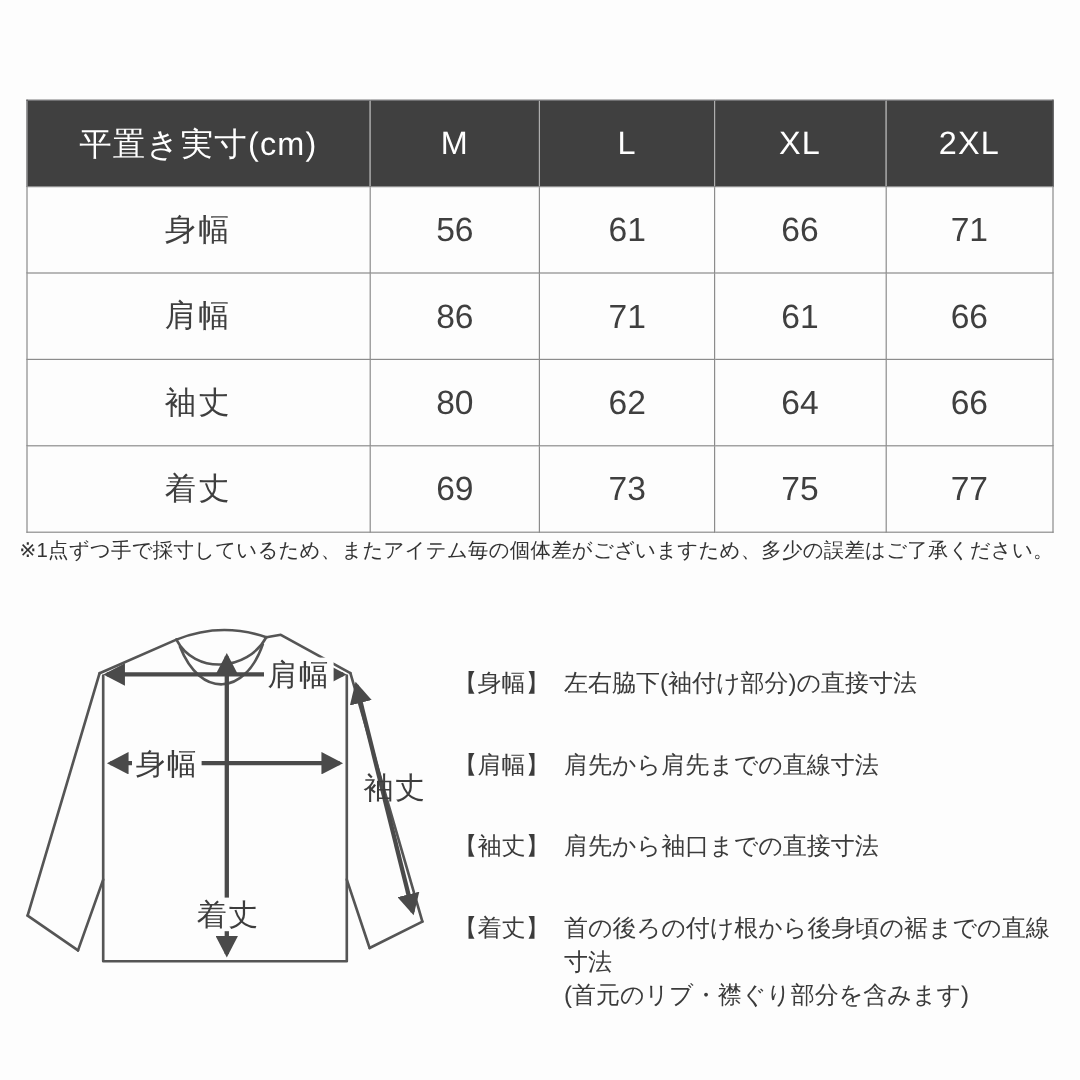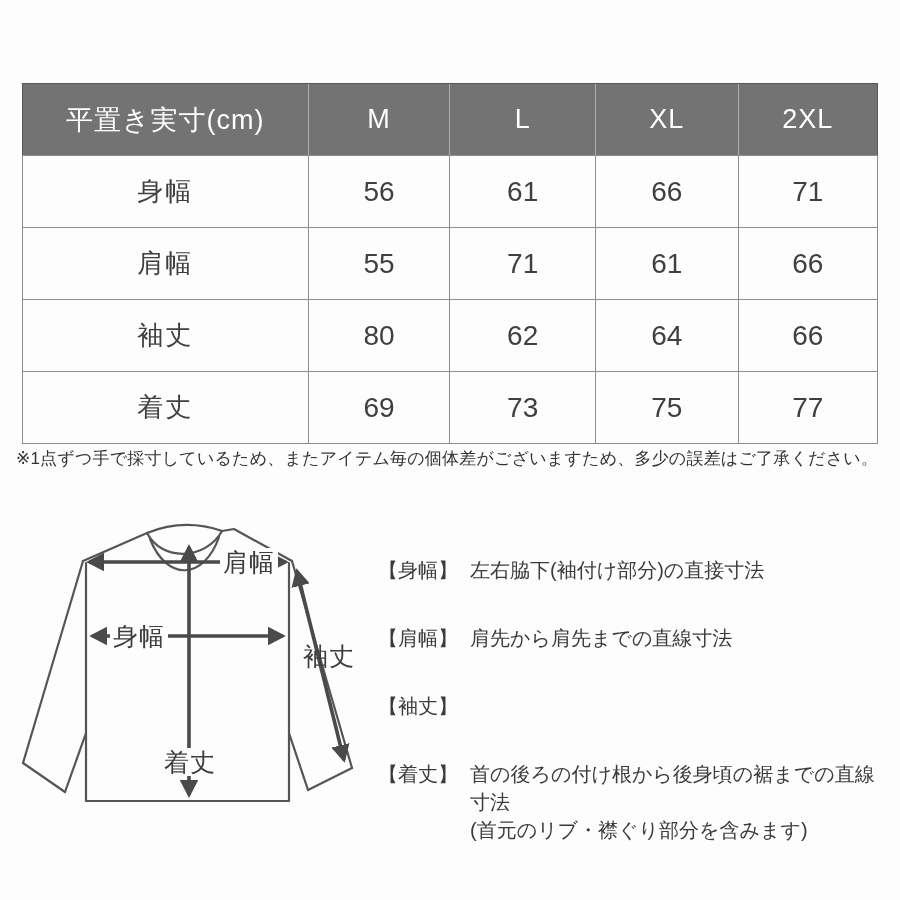--- a/index.html
+++ b/index.html
@@ -33,21 +33,21 @@
   table.size-table col.c2 { width: 17.0%; }
   table.size-table col.c3 { width: 16.7%; }
   table.size-table col.c4 { width: 16.3%; }
   table.size-table th, table.size-table td {
     height: 72px;
     text-align: center;
     vertical-align: middle;
     font-weight: 400;
   }
   table.size-table thead th {
-    background: #737373;
+    background: #404040;
     color: #ffffff;
     font-size: 27px;
     letter-spacing: 1px;
     border-top: 1px solid #58585a;
     border-bottom: 1px solid #8c8c8c;
     border-left: 1px solid #aeaeae;
   }
   table.size-table thead th:first-child { border-left: 1px solid #58585a; }
   table.size-table thead th:last-child  { border-right: 1px solid #58585a; }
   table.size-table tbody td {
@@ -133,21 +133,21 @@
       <tbody>
         <tr>
           <td class="row-label">身幅</td>
           <td>56</td>
           <td>61</td>
           <td>66</td>
           <td>71</td>
         </tr>
         <tr>
           <td class="row-label">肩幅</td>
-          <td>55</td>
+          <td>86</td>
           <td>71</td>
           <td>61</td>
           <td>66</td>
         </tr>
         <tr>
           <td class="row-label">袖丈</td>
           <td>80</td>
           <td>62</td>
           <td>64</td>
           <td>66</td>
@@ -220,20 +220,21 @@
     <div class="def-row">
       <span class="def-term">【身幅】</span>
       <span class="def-desc">左右脇下(袖付け部分)の直接寸法</span>
     </div>
     <div class="def-row">
       <span class="def-term">【肩幅】</span>
       <span class="def-desc">肩先から肩先までの直線寸法</span>
     </div>
     <div class="def-row">
       <span class="def-term">【袖丈】</span>
+      <span class="def-desc">肩先から袖口までの直接寸法</span>
     </div>
     <div class="def-row">
       <span class="def-term">【着丈】</span>
       <span class="def-desc">
         <span>首の後ろの付け根から後身頃の裾までの直線寸法</span>
         <span class="line2">(首元のリブ・襟ぐり部分を含みます)</span>
       </span>
     </div>
   </div>
 

